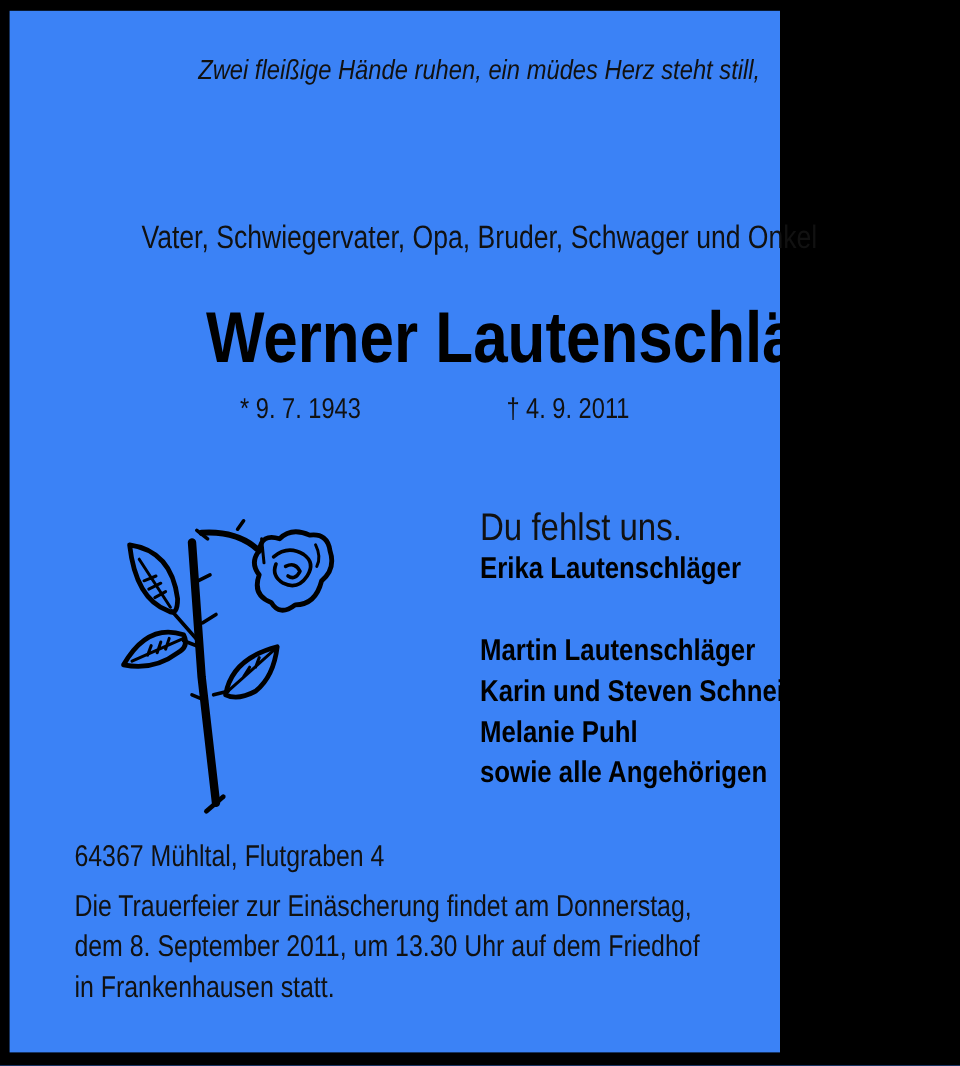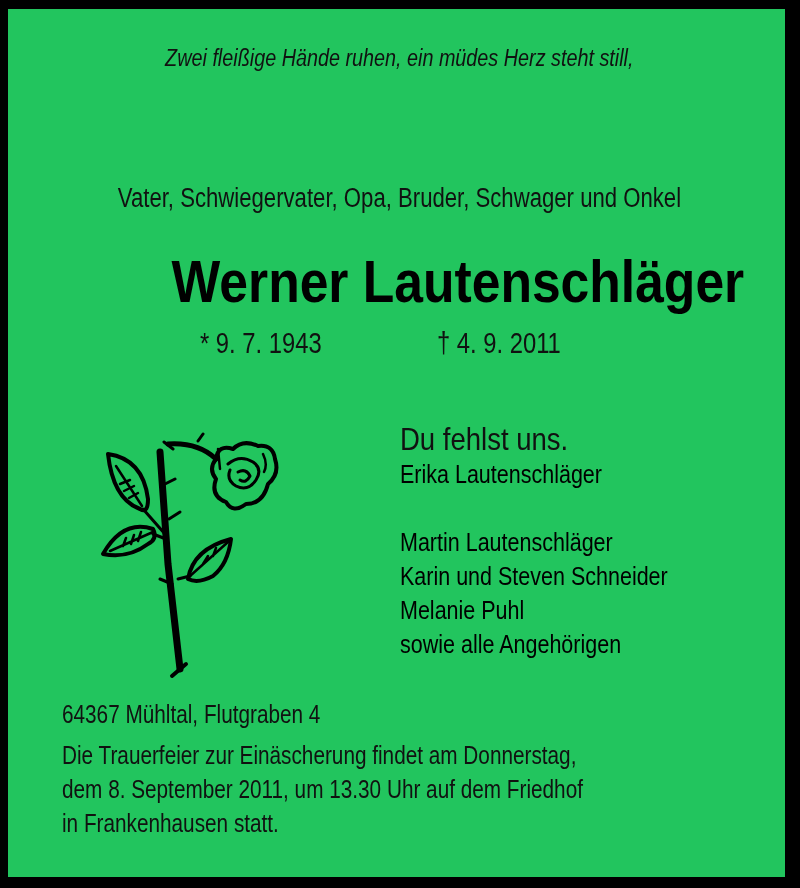--- a/index.html
+++ b/index.html
@@ -1,49 +1,49 @@
 <!DOCTYPE html>
 <html><head>
 <meta charset="utf-8">
 <style>
   html, body { margin:0; padding:0; }
   body { width:800px; height:888px; background:#000; position:relative; overflow:hidden;
          font-family:"Liberation Sans", "DejaVu Sans", sans-serif; color:#111; }
-  .card { position:absolute; left:8px; top:9px; width:777px; height:868px; background:#22c55e; }
+  .card { position:absolute; left:8px; top:9px; width:642px; height:868px; background:#3b82f6; }
   .line { position:absolute; white-space:nowrap; }
   .sq { display:inline-block; transform-origin:left top; }
   .quote { font-style:italic; font-size:23px; left:0; width:783px; text-align:center; }
   .quote .sq { transform:scaleX(0.86); transform-origin:center top; }
   .intro { font-size:27px; left:0; width:783px; text-align:center; }
   .intro .sq { transform:scaleX(0.82); transform-origin:center top; }
   .name { font-size:60px; font-weight:bold; left:0; width:783px; text-align:right; color:#000; }
   .name .sq { transform:scaleX(0.86); transform-origin:center top; }
-  .dates { font-size:29px; }
+  .dates { font-size:24px; }
   .dates .sq { transform:scaleX(0.82); }
   .miss { font-size:32px; left:392px; }
   .miss .sq { transform:scaleX(0.86); }
-  .mourner { font-size:25px; font-weight:normal; left:392px; color:#000; }
+  .mourner { font-size:25px; font-weight:bold; left:392px; color:#000; }
   .mourner .sq { transform:scaleX(0.86); }
   .body { font-size:25px; left:54px; }
   .body .sq { transform:scaleX(0.83); }
   .rose { position:absolute; left:60px; top:405px; width:240px; height:270px; }
 </style>
 </head>
 <body>
 
 <div class="card">
 
   <div class="line quote" style="top:36px"><span class="sq">Zwei fleißige Hände ruhen, ein müdes Herz steht still,</span></div>
 
   <div class="line intro" style="top:174px"><span class="sq">Vater, Schwiegervater, Opa, Bruder, Schwager und Onkel</span></div>
 
   <div class="line name" style="top:238px"><span class="sq">Werner Lautenschläger</span></div>
 
   <div class="line dates" style="top:318px; left:192px"><span class="sq">* 9. 7. 1943</span></div>
-  <div class="line dates" style="top:318px; left:429px"><span class="sq">† 4. 9. 2011</span></div>
+  <div class="line dates" style="top:318px; left:414px"><span class="sq">† 4. 9. 2011</span></div>
 
   <svg class="rose" viewBox="0 0 240 270" fill="none" stroke="#000" stroke-linecap="round" stroke-linejoin="round">
 
     <path d="M92 38 L100 150 L112 255" stroke-width="7"></path>
     <path d="M100 30 Q130 28 148 45" stroke-width="5"></path>
     <path d="M118 250 L104 262" stroke-width="4"></path>
 
     <path d="M97 70 L107 65 M101 105 L112 98 M104 170 L92 165 M96 28 L105 35 M130 27 L135 20" stroke-width="3"></path>
 
     <path d="M40 40 Q75 45 80 85 Q80 100 72 95 Q45 85 40 40 Z" stroke-width="4"></path>

